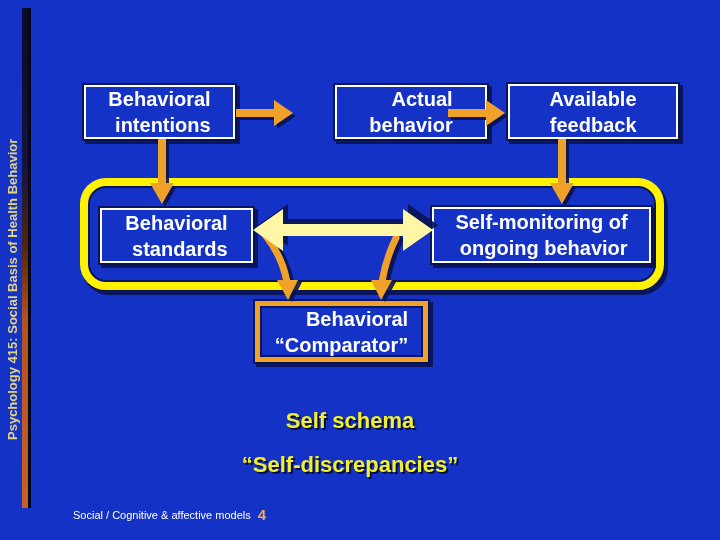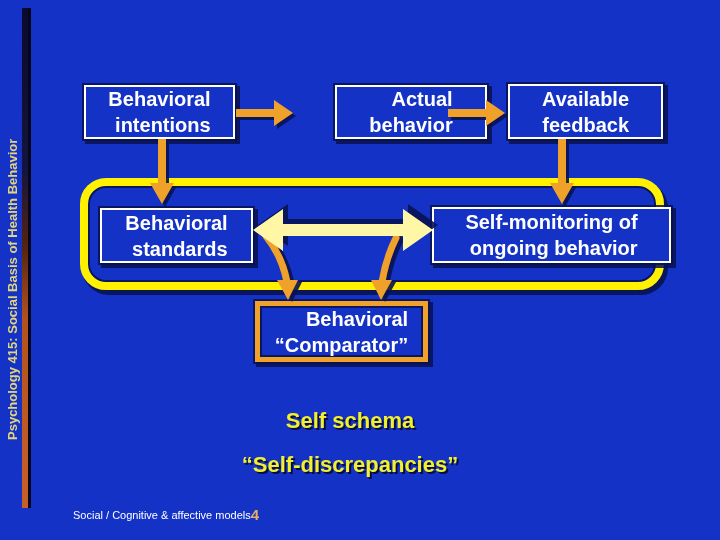--- a/index.html
+++ b/index.html
@@ -48,23 +48,23 @@
     border:2px solid var(--box-border);
     background:var(--background);
     display:flex;align-items:center;justify-content:center;
     text-align:right;color:#fff;font-weight:bold;font-size:20px;
     line-height:1.3;white-space:pre-line;
     box-shadow:0 0 0 2px rgba(8,18,80,.85),3px 3px 0 2px rgba(8,18,80,.85);
     z-index:2;
   }
   .box-intentions{left:84px;top:85px;width:151px;height:54px;}
   .box-actual{left:295px;top:85px;width:152px;height:54px;margin-left:40px;}
-  .box-feedback{left:508px;top:84px;width:155px;height:55px;}
+  .box-feedback{left:508px;top:84px;width:170px;height:55px;}
   .box-standards{left:100px;top:208px;width:153px;height:55px;}
-  .box-monitoring{left:432px;top:207px;width:239px;height:56px;}
+  .box-monitoring{left:432px;top:207px;width:219px;height:56px;}
   .box-comparator{
     left:255px;top:301px;width:173px;height:61px;
     border:5px solid var(--arrow-orange);
     box-shadow:0 0 0 2px rgba(8,18,80,.85),3px 3px 0 2px rgba(8,18,80,.85),inset 0 0 0 2px rgba(8,18,80,.85);
   }
   
   .feedback-frame{
     position:absolute;left:80px;top:178px;width:584px;height:112px;
     box-sizing:border-box;border:8px solid var(--frame-yellow);border-radius:26px;
     box-shadow:3px 4px 0 1px rgba(8,18,80,.9),inset 0 0 0 2px rgba(8,18,80,.9);
@@ -85,21 +85,21 @@
   .arrow-dbl{left:251px;top:205px;}
   .arrow-curved{left:250px;top:234px;}
   
   .emphasis{
     position:absolute;left:90px;top:399px;width:520px;text-align:center;
     color:var(--title-yellow);font-weight:bold;font-size:22px;line-height:44px;
     text-shadow:2px 2px 0 rgba(5,12,60,.95);z-index:2;
   }
   
   .footer{
-    position:absolute;left:73px;top:507px;display:flex;align-items:flex-end;z-index:2;
+    position:absolute;left:73px;top:507px;display:flex;align-items:flex-end;gap:7px;z-index:2;
   }
   .footer-label{color:#fff;font-size:11px;line-height:16px;}
   .footer-page{color:var(--page-number);font-size:15px;font-weight:bold;line-height:16px;}
 </style>
 </head>
 <body>
 
 <div id="slide">
 
 

